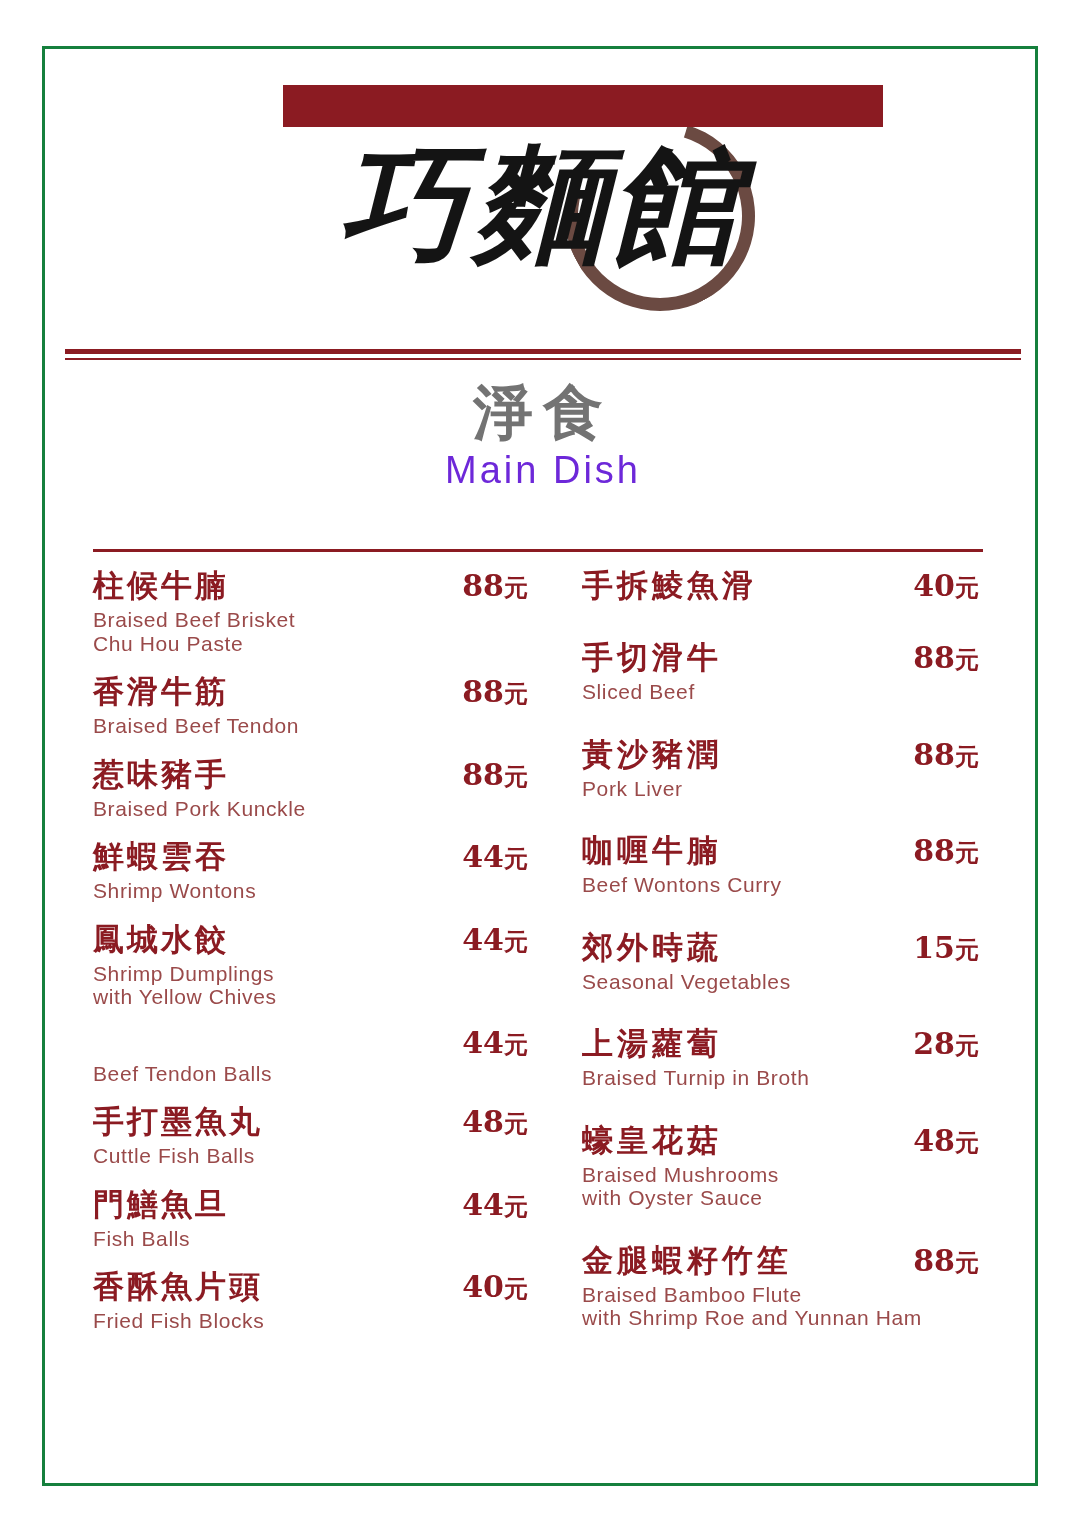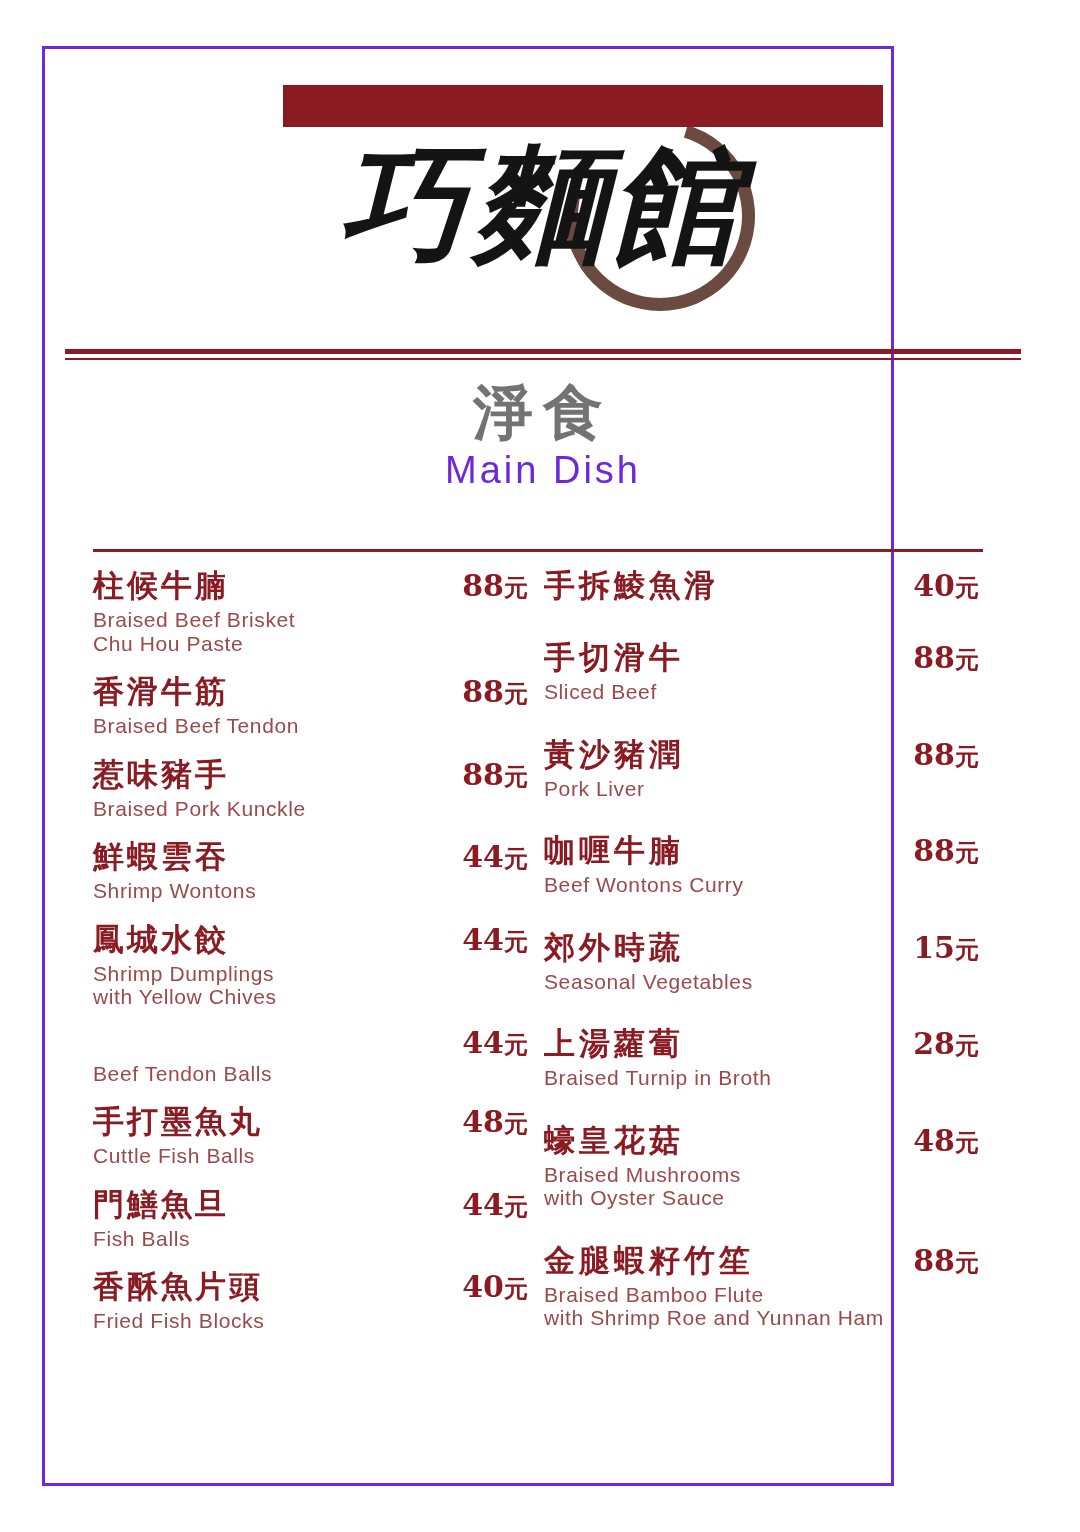--- a/index.html
+++ b/index.html
@@ -14,23 +14,23 @@
     color: #7a1018;
     overflow: hidden;
     position: relative;
   }
 
   
   .menu-frame {
     position: absolute;
     left: 42px;
     top: 46px;
-    width: 852px;
+    width: 996px;
     height: 1440px;
-    border: 3px solid #6d28d9;
+    border: 3px solid #15803d;
     box-sizing: border-box;
     background: #ffffff;
   }
   .top-tab {
     position: absolute;
     left: 238px;
     top: 36px;
     width: 600px;
     height: 42px;
     background: #8b1b22;
@@ -163,21 +163,21 @@
   .price .unit {
     font-size: 24px;
   }
   .name-en {
     font-size: 21px;
     color: #9a4a4a;
     letter-spacing: 0.6px;
     line-height: 1.12;
     margin-top: 1px;
   }
-  .col-right .item { margin-bottom: 30px; }
+  .col-right .item { margin-bottom: 30px; margin-left: 38px; }
   .col-right .name-cn { letter-spacing: 4px; }
 </style>
 </head>
 <body>
 
 <div class="menu-frame">
 
   <div class="top-tab"></div>
 
   <div class="logo-area">

